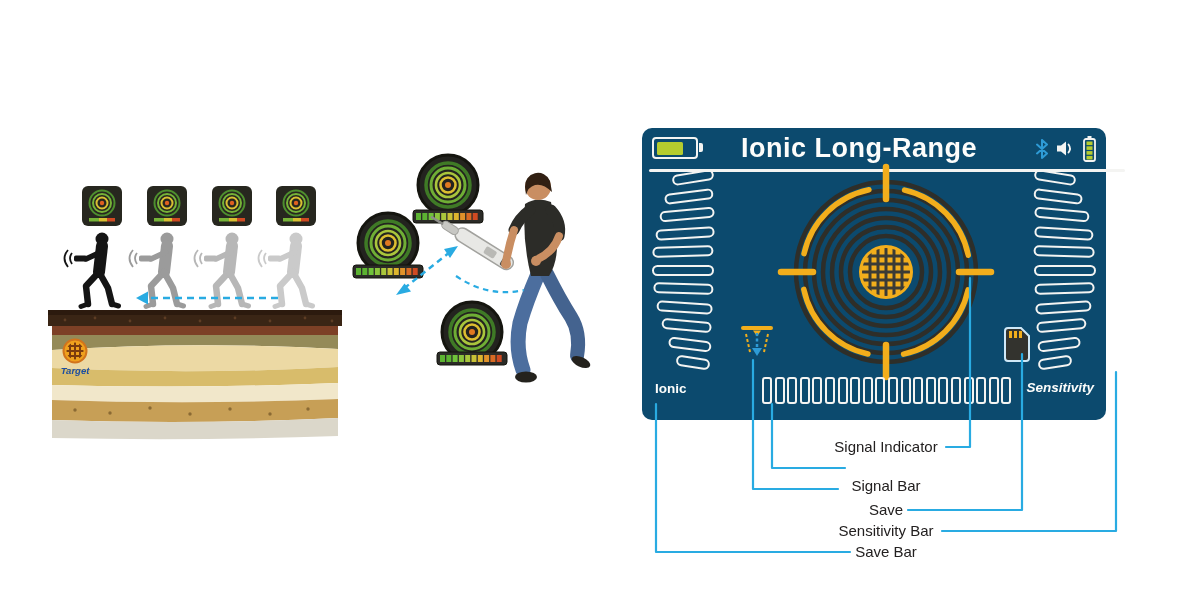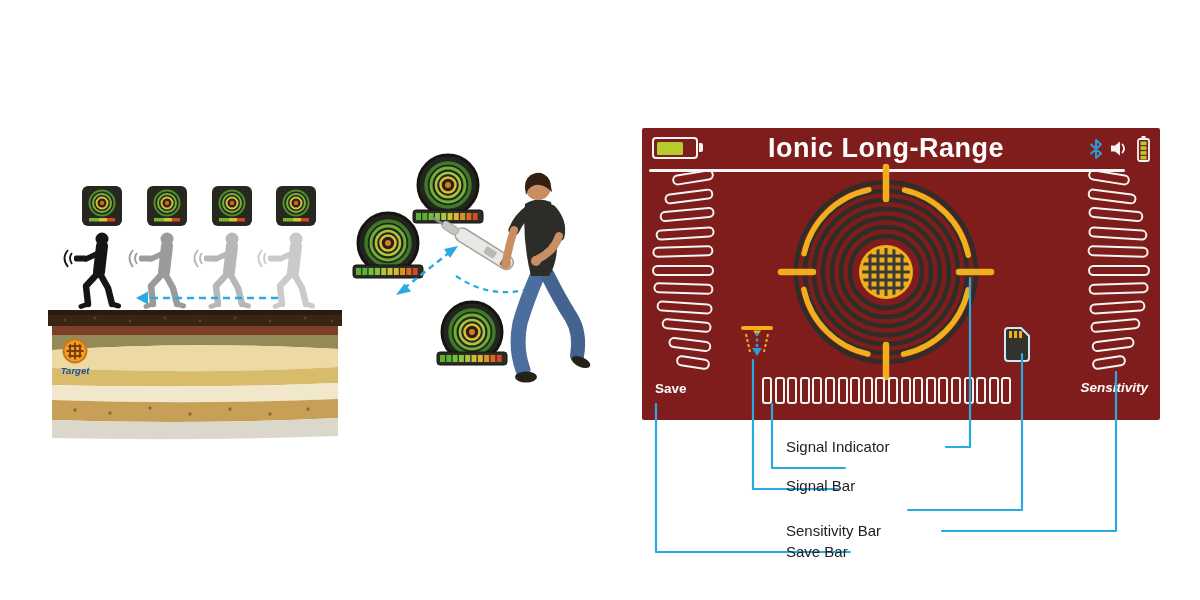--- a/index.html
+++ b/index.html
@@ -1,41 +1,41 @@
 <!DOCTYPE html>
 <html><head>
 <meta charset="utf-8">
 <style>
   *{margin:0;padding:0;box-sizing:border-box}
   html,body{width:1200px;height:600px;background:#ffffff;font-family:"Liberation Sans",sans-serif;overflow:hidden}
   .stage{position:absolute;left:0;top:0;width:1200px;height:600px}
   .scene{position:absolute}
 
   
-  .device{position:absolute;left:642px;top:128px;width:518px;height:292px;background:#7f1d1d;border-radius:2px}
+  .device{position:absolute;left:642px;top:128px;width:464px;height:292px;background:#0c4a6e;border-radius:10px}
   .device-header{position:absolute;left:0;top:0;width:100%;height:40px}
   .device-title{position:absolute;left:0;right:30px;top:5px;text-align:center;color:#fdfdfb;font-size:27px;font-weight:bold;letter-spacing:.5px}
   .header-divider{position:absolute;left:7px;top:41px;width:476px;height:2.5px;background:#f4f4f2;border-radius:2px}
   .battery{position:absolute;left:10px;top:9px;width:46px;height:22px;border:2.5px solid #f4f4f2;border-radius:4px}
   .battery-nub{position:absolute;right:-7px;top:4px;width:4.5px;height:9px;background:#f4f4f2;border-radius:0 2px 2px 0}
   .battery-fill{position:absolute;left:2.5px;top:2.5px;bottom:2.5px;background:#b5cc2e;border-radius:1.5px}
   .header-icons{position:absolute;right:9px;top:7px;display:flex;align-items:center;gap:7px}
   .vbars{position:absolute;top:44px;width:76px;height:196px;display:flex;flex-direction:column;justify-content:space-between;align-items:center}
   .vbars.left{left:8px}.vbars.right{right:8px}
   .pill{height:11px;border:2.5px solid #f4f4f2;border-radius:7px}
   .signal-bar{position:absolute;left:120px;top:249px;display:flex;gap:2.6px}
   .seg{width:10px;height:27px;border:2.3px solid #f4f4f2;border-radius:3px}
   .radar{position:absolute;left:129px;top:29px}
   .gain-label{position:absolute;left:13px;top:253px;color:#fdfdfb;font-size:13.5px;font-weight:bold}
   .sens-label{position:absolute;right:12px;top:252px;color:#fdfdfb;font-size:13.5px;font-weight:bold;font-style:italic}
   .dev-icon{position:absolute}
 
   
   .callout-lines{position:absolute;left:0;top:0;pointer-events:none}
-  .callout-label{position:absolute;left:786px;width:200px;font-size:15px;color:#232020;height:20px;line-height:20px}
+  .callout-label{position:absolute;left:786px;width:200px;text-align:center;font-size:15px;color:#232020;height:20px;line-height:20px}
 </style>
 </head>
 <body>
 
 <div class="stage">
 
   <svg class="scene" style="left:40px;top:170px" width="310" height="280" viewBox="0 0 310 280">
     <defs>
       <g id="walker">
         <circle cx="30" cy="7" r="6.5" fill="currentColor"></circle>
@@ -317,33 +317,34 @@
         <div class="seg"></div>
         <div class="seg"></div>
         <div class="seg"></div>
         <div class="seg"></div>
         <div class="seg"></div>
         <div class="seg"></div>
         <div class="seg"></div>
         <div class="seg"></div>
         <div class="seg"></div>
       </div>
-    <div class="gain-label">Save</div>
+    <div class="gain-label">Ionic</div>
     <div class="sens-label">Sensitivity</div>
   </div>
 
   <svg class="callout-lines" width="1200" height="600" viewBox="0 0 1200 600">
     <g fill="none" stroke="#29abe2" stroke-width="2.2" stroke-linecap="round" stroke-linejoin="round">
       <polyline points="970,278 970,447 946,447"></polyline>
       <polyline points="772,404 772,468 845,468"></polyline>
       <polyline points="753,360 753,489 838,489"></polyline>
       <polyline points="1022,354 1022,510 908,510"></polyline>
       <polyline points="1116,372 1116,531 942,531"></polyline>
       <polyline points="656,404 656,552 850,552"></polyline>
     </g>
   </svg>
 
   <div class="callout-label" style="top:437px">Signal Indicator</div>
   <div class="callout-label" style="top:476px">Signal Bar</div>
+  <div class="callout-label" style="top:500px">Save</div>
   <div class="callout-label" style="top:521px">Sensitivity Bar</div>
   <div class="callout-label" style="top:542px">Save Bar</div>
 
 </div>
 
 </body></html>

